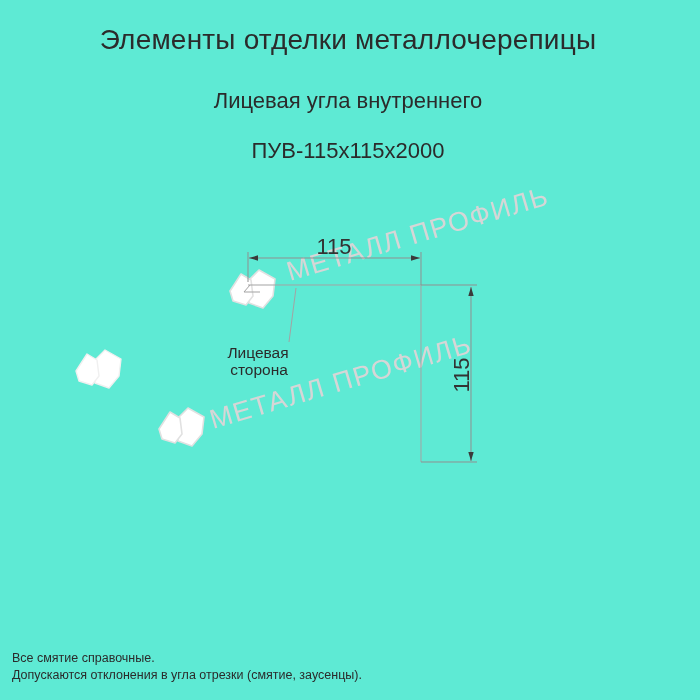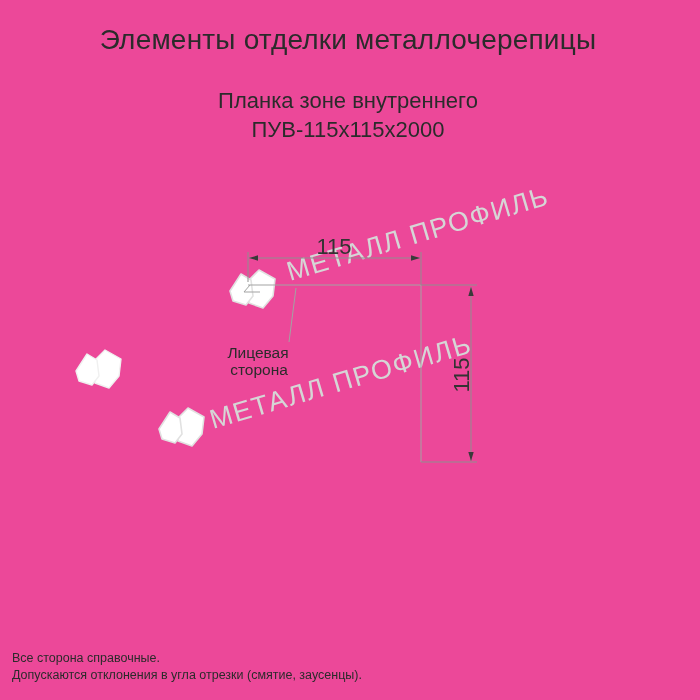--- a/index.html
+++ b/index.html
@@ -1,36 +1,36 @@
 <!DOCTYPE html>
 <html><head>
 <meta charset="utf-8">
 <style>
   html,body{margin:0;padding:0;background:#fff;}
-  #page{position:relative;width:700px;height:700px;background:#ec4899;overflow:hidden;
+  #page{position:relative;width:700px;height:700px;background:#5eead4;overflow:hidden;
         font-family:"Liberation Sans",sans-serif;}
   .hdr{position:absolute;left:0;width:696px;text-align:center;color:#2b2b2b;z-index:2;}
   #title{top:24px;font-size:28px;letter-spacing:0.2px;}
   #subtitle{top:88px;font-size:22px;}
-  #model{top:117px;font-size:22px;}
+  #model{top:138px;font-size:22px;}
   #drawing-svg{position:absolute;left:0;top:0;z-index:1;}
   #drawing-svg text{font-family:"Liberation Sans",sans-serif;}
   .dim-text{font-size:22px;}
   .face-text{font-size:15.5px;}
   .wm-text{font-size:27px;letter-spacing:1.5px;}
   #footer{position:absolute;left:12px;top:650px;font-size:12.5px;line-height:17px;
           color:#2b2b2b;z-index:2;}
 </style>
 </head>
 <body>
 
 <div id="page">
 
   <div id="title" class="hdr">Элементы отделки металлочерепицы</div>
-  <div id="subtitle" class="hdr">Планка зоне внутреннего</div>
+  <div id="subtitle" class="hdr">Лицевая угла внутреннего</div>
   <div id="model" class="hdr">ПУВ-115х115х2000</div>
 
   <svg id="drawing-svg" width="700" height="700" viewBox="0 0 700 700">
 
     <g fill="#ffffff" stroke-width="1.6" stroke-linejoin="round" transform="translate(228,268)" stroke="#e1e1e1">
       <path d="M20,13 L31,2 L47,11 L45,28 L35,40 L21,35 Z"></path>
       <path d="M2,23 L13,6 L23,12 L25,28 L18,37 L5,33 Z"></path>
     </g>
     <g fill="#ffffff" stroke-width="1.6" stroke-linejoin="round" transform="translate(157,406)" stroke="#e1e1e1">
       <path d="M20,13 L31,2 L47,11 L45,28 L35,40 L21,35 Z"></path>
@@ -68,17 +68,17 @@
     </g>
 
     <text class="dim-text" x="334" y="254" text-anchor="middle" fill="#333333">115</text>
     <text class="dim-text" transform="translate(469,375) rotate(-90)" text-anchor="middle" fill="#333333">115</text>
 
     <text class="face-text" x="258" y="358" text-anchor="middle" fill="#2b2b2b">Лицевая</text>
     <text class="face-text" x="259" y="375" text-anchor="middle" fill="#2b2b2b">сторона</text>
   </svg>
 
   <div id="footer">
-    <div>Все сторона справочные.</div>
+    <div>Все смятие справочные.</div>
     <div>Допускаются отклонения в угла отрезки (смятие, заусенцы).</div>
   </div>
 
 </div>
 
 </body></html>

